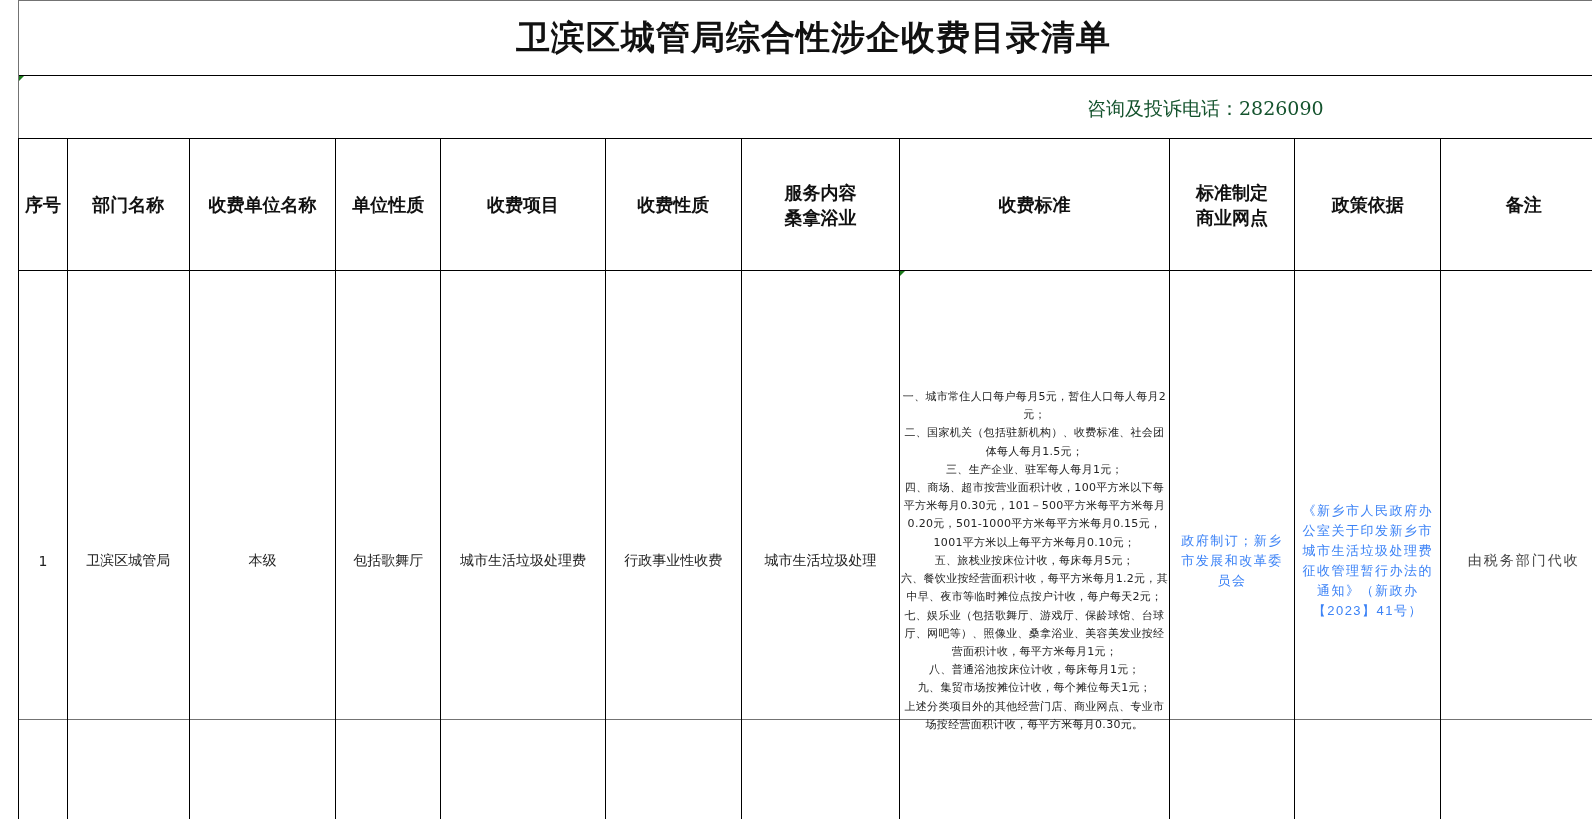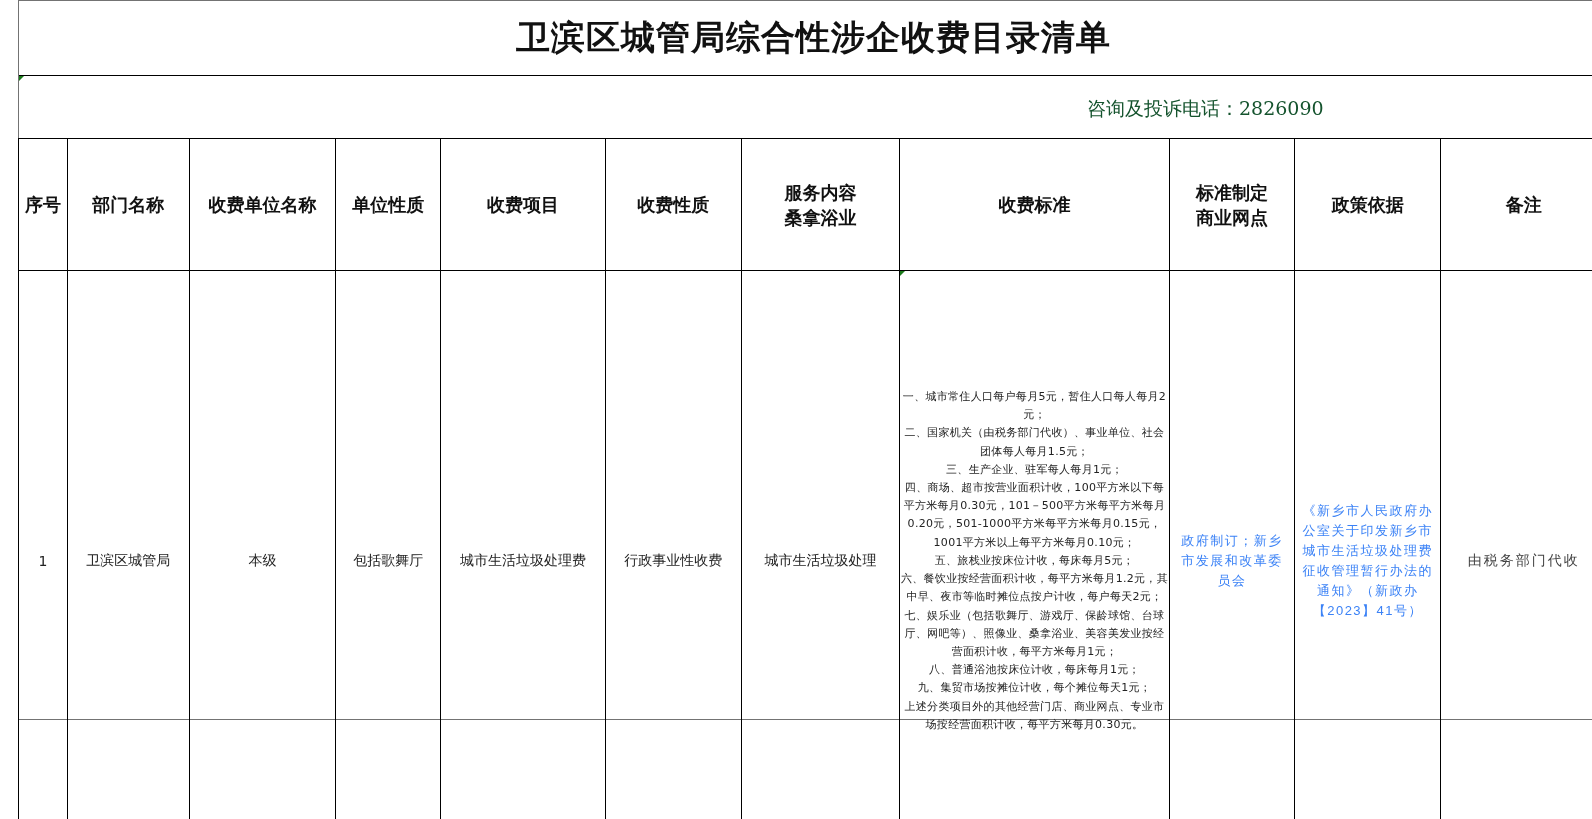--- a/index.html
+++ b/index.html
@@ -79,21 +79,21 @@
       <td>1</td>
       <td>卫滨区城管局</td>
       <td>本级</td>
       <td>包括歌舞厅</td>
       <td>城市生活垃圾处理费</td>
       <td>行政事业性收费</td>
       <td>城市生活垃圾处理</td>
       <td class="std" style="position:relative;">
         <span class="corner-mark" style="left:0;top:0;"></span>
         <div>一、城市常住人口每户每月5元，暂住人口每人每月2元；</div>
-        <div>二、国家机关（由税务部门代收）、事业单位、社会团体每人每月1.5元；</div>
+        <div>二、国家机关（包括驻新机构）、收费标准、社会团体每人每月1.5元；</div>
         <div>三、生产企业、驻军每人每月1元；</div>
         <div>四、商场、超市按营业面积计收，100平方米以下每平方米每月0.30元，101－500平方米每平方米每月0.20元，501-1000平方米每平方米每月0.15元，1001平方米以上每平方米每月0.10元；</div>
         <div>五、旅栈业按床位计收，每床每月5元；</div>
         <div>六、餐饮业按经营面积计收，每平方米每月1.2元，其中早、夜市等临时摊位点按户计收，每户每天2元；</div>
         <div>七、娱乐业（包括歌舞厅、游戏厅、保龄球馆、台球厅、网吧等）、照像业、桑拿浴业、美容美发业按经营面积计收，每平方米每月1元；</div>
         <div>八、普通浴池按床位计收，每床每月1元；</div>
         <div>九、集贸市场按摊位计收，每个摊位每天1元；</div>
         <div>上述分类项目外的其他经营门店、商业网点、专业市场按经营面积计收，每平方米每月0.30元。</div>
       </td>
       <td class="small" style="padding:16px 6px;">政府制订；新乡市发展和改革委员会</td>

